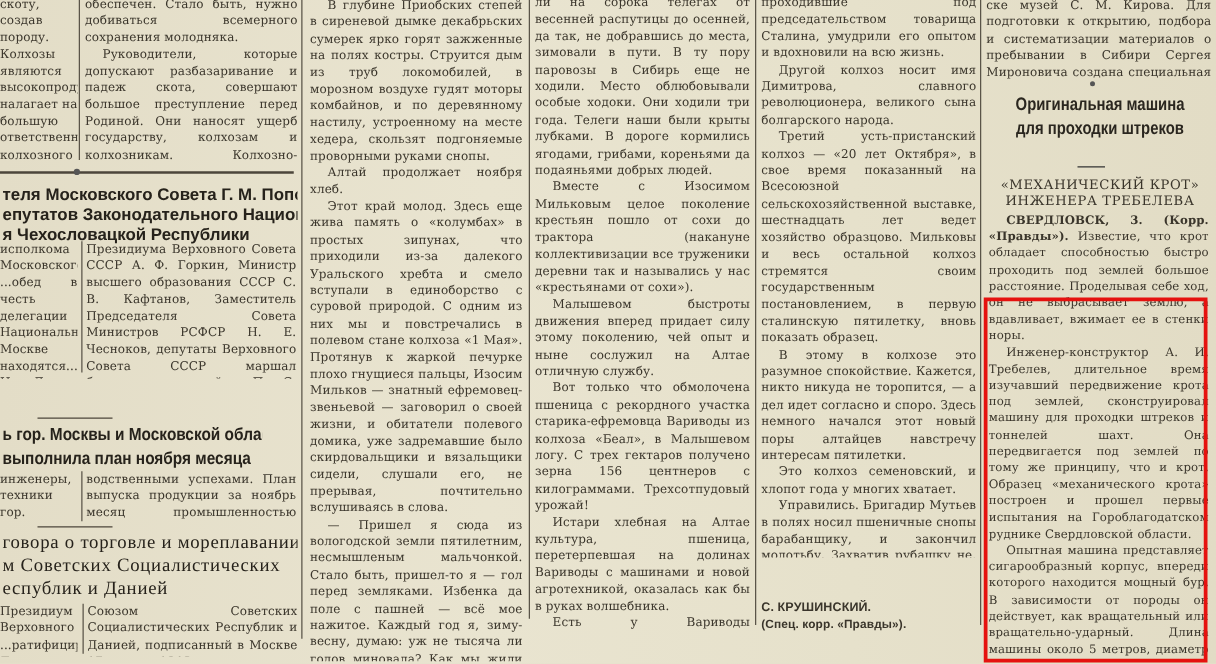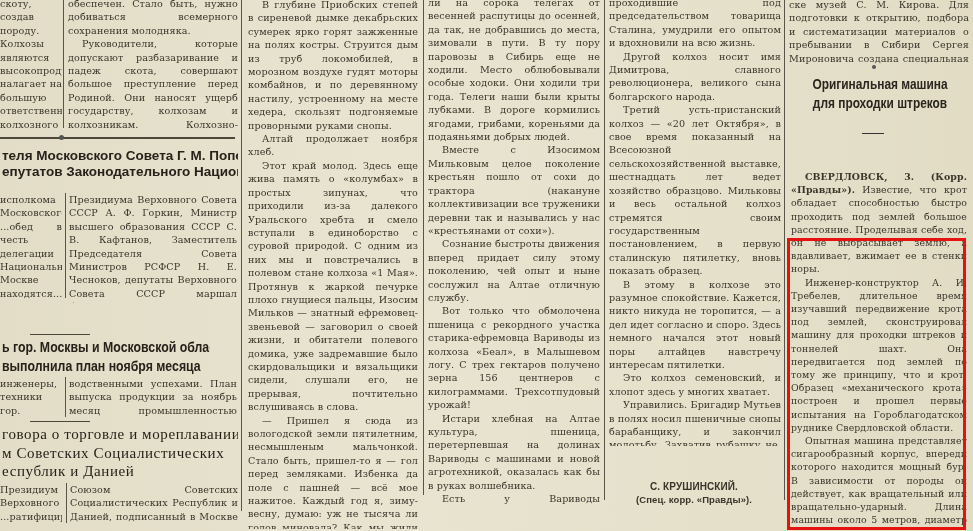--- a/index.html
+++ b/index.html
@@ -12,21 +12,21 @@
   .rule-v{position:absolute;width:1px;background:#5a5448;}
   .rule-h{position:absolute;height:1px;background:#4c463b;}
   .heading{position:absolute;font-family:"Liberation Sans","DejaVu Sans",sans-serif;font-weight:bold;color:#26221b;white-space:nowrap;overflow:hidden;}
   .heading.serifbig{font-family:"Liberation Serif","DejaVu Serif",serif;font-weight:normal;}
   .box{position:absolute;left:787px;top:238px;width:179px;height:292px;border:3px solid #e5120f;box-sizing:border-box;}
   .art-title{position:absolute;left:795px;top:75px;width:170px;text-align:center;font-family:"Liberation Sans","DejaVu Sans",sans-serif;
      font-weight:bold;font-size:14.5px;line-height:19px;color:#2a261f;transform:scaleX(0.82);transform-origin:center;}
   .art-sub{position:absolute;left:795px;top:142px;width:170px;text-align:center;font-size:10.5px;line-height:13px;color:#3a352b;letter-spacing:0.5px;}
   .small-rule{position:absolute;left:862px;top:133px;width:22px;height:1px;background:#333;}
   .dot{position:absolute;width:5px;height:5px;border-radius:50%;background:#555;}
-  .sig{font-family:"Liberation Sans","DejaVu Sans",sans-serif;font-weight:bold;text-align:center;}
+  .sig{font-family:"Liberation Sans","DejaVu Sans",sans-serif;font-weight:bold;text-align:left;}
 </style>
 </head>
 <body>
 
 <div class="page">
 
   <div class="col" style="left:0;top:-3px;width:62px;height:133px;">
     <p class="noind">скоту, создав породу. Колхозы являются высокопродуктивными... налагает на большую ответственность колхозного животноводства, которые руководители всё сделали, к этому делу, ...о том, что в ряды серьезные животноводством, два девять месяцев... ство крупного</p>
   </div>
   <div class="rule-v" style="left:63px;top:0;height:128px;"></div>
@@ -36,20 +36,21 @@
     <p>Руководители, которые допускают разбазаривание и падеж скота, совершают большое преступление перед Родиной. Они наносят ущерб государству, колхозам и колхозникам. Колхозно-товарные фермы и совхозы являются основным источником дальнейшего улучшения снабжения страны продуктами животноводства.</p>
 
   </div>
 
   <div class="rule-h" style="left:0;top:137px;width:235px;height:2px;"></div>
   <div class="dot" style="left:59px;top:135px;"></div>
 
   <div class="heading" style="left:2px;top:148px;width:236px;font-size:13.5px;line-height:16px;">
     <div>теля Московского Совета Г. М. Попова</div>
     <div>епутатов Законодательного Национального</div>
+    <div>я Чехословацкой Республики</div>
   </div>
 
   <div class="col" style="left:0;top:193px;width:62px;height:110px;">
     <p class="noind">исполкома Московского ...обед в честь делегации Национального... Москве находятся... И. Давид, В. Шкрлан, Чехословацкий... с супругой дипломатического в Москве посол...  председатель ...Президиума Верховного Совета. Секретарь</p>
   </div>
   <div class="rule-v" style="left:65px;top:193px;height:105px;"></div>
   <div class="col" style="left:69px;top:193px;width:168px;height:110px;">
     <p class="noind">Президиума Верховного Совета СССР А. Ф. Горкин, Министр высшего образования СССР С. В. Кафтанов, Заместитель Председателя Совета Министров РСФСР Н. Е. Чесноков, депутаты Верховного Совета СССР маршал бронетанковых войск П. С. Рыбалко, М. К. Симонженкова, Л. М. Леонов, А. Г. Серегина, И. А. Лихачев, Т. В. Федорова и др., заместители председателя исполкома Моссовета И. А. Парфенов и Т. А. Селиванов, депутаты Московского совета, ответственные сотрудники МИД СССР и представители советской общественности.</p>
 
   </div>
@@ -93,55 +94,59 @@
     <p>Этот край молод. Здесь еще жива память о «колумбах» в простых зипунах, что приходили из-за далекого Уральского хребта и смело вступали в единоборство с суровой природой. С одним из них мы и повстречались в полевом стане колхоза «1 Мая». Протянув к жаркой печурке плохо гнущиеся пальцы, Изосим Мильков — знатный ефремовец-звеньевой — заговорил о своей жизни, и обитатели полевого домика, уже задремавшие было скирдовальщики и вязальщики сидели, слушали его, не прерывая, почтительно вслушиваясь в слова.</p>
     <p>— Пришел я сюда из вологодской земли пятилетним, несмышленым мальчонкой. Стало быть, пришел-то я — гол перед земляками. Избенка да поле с пашней — всё мое нажитое. Каждый год я, зиму-весну, думаю: уж не тысяча ли годов миновала? Как мы жили за старое место — это я помню. Хлебопашество, пусть было, а лес — бери, сколько хочешь!.. Нечем было пахать, не было чем лошадь в упряжь взять... Зимы были великие, земля — не знала что, и леса вокруг стояли, ветер, на высоких снегу, и Сенно, Кнейка...</p>
 
   </div>
 
   <div class="rule-v" style="left:423px;top:0;height:495px;"></div>
 
   <div class="col" style="left:428px;top:-4px;width:172px;height:510px;">
     <p class="noind">ли на сорока телегах от весенней распутицы до осенней, да так, не добравшись до места, зимовали в пути. В ту пору паровозы в Сибирь еще не ходили. Место облюбовывали особые ходоки. Они ходили три года. Телеги наши были крыты лубками. В дороге кормились ягодами, грибами, кореньями да подаяньями добрых людей.</p>
     <p>Вместе с Изосимом Мильковым целое поколение крестьян пошло от сохи до трактора (накануне коллективизации все труженики деревни так и назывались у нас «крестьянами от сохи»).</p>
-    <p>Сознание быстроты движения вперед придает силу этому поколению, чей опыт и ныне сослужил на Алтае отличную службу.</p>
+    <p>Малышевом быстроты движения вперед придает силу этому поколению, чей опыт и ныне сослужил на Алтае отличную службу.</p>
     <p>Вот только что обмолочена пшеница с рекордного участка старика-ефремовца Вариводы из колхоза «Беал», в Малышевом логу. С трех гектаров получено зерна 156 центнеров с килограммами. Трехсотпудовый урожай!</p>
     <p>Истари хлебная на Алтае культура, пшеница, перетерпевшая на долинах Вариводы с машинами и новой агротехникой, оказалась как бы в руках волшебника.</p>
     <p>Есть у Вариводы изобретенные мысли. Хлеб надо растить круглый год, — говорит он.</p>
 
   </div>
 
   <div class="rule-v" style="left:604px;top:0;height:500px;"></div>
 
   <div class="col" style="left:609px;top:-4px;width:172px;height:450px;">
     <p class="noind">проходившие под председательством товарища Сталина, умудрили его опытом и вдохновили на всю жизнь.</p>
     <p>Другой колхоз носит имя Димитрова, славного революционера, великого сына болгарского народа.</p>
     <p>Третий усть-пристанский колхоз — «20 лет Октября», в свое время показанный на Всесоюзной сельскохозяйственной выставке, шестнадцать лет ведет хозяйство образцово. Мильковы и весь остальной колхоз стремятся своим государственным постановлением, в первую сталинскую пятилетку, вновь показать образец.</p>
     <p>В этому в колхозе это разумное спокойствие. Кажется, никто никуда не торопится, — а дел идет согласно и споро. Здесь немного начался этот новый поры алтайцев навстречу интересам пятилетки.</p>
-    <p>Это колхоз семеновский, и хлопот здесь у многих хватает.</p>
+    <p>Это колхоз семеновский, и хлопот года у многих хватает.</p>
     <p>Управились. Бригадир Мутьев в полях носил пшеничные снопы барабанщику, и закончил молотьбу. Захватив рубашку не, на рассвете вымылись в бане, — на последней стане этой бригады есть своя баня. Уже на рассвете показал первый обоз фронтовиков по затее секретаря партийной организации Дмитрия Антонова, который и сам недавно вернулся из армии.</p>
 
   </div>
   <div class="col sig" style="left:609px;top:480px;width:170px;height:30px;font-size:10px;">
     <div>С. КРУШИНСКИЙ.</div>
     <div style="font-weight:bold;font-size:9.5px;">(Спец. корр. «Правды»).</div>
   </div>
 
   <div class="rule-v" style="left:784px;top:0;height:500px;"></div>
 
   <div class="col" style="left:789px;top:-2px;width:180px;height:66px;">
     <p class="noind">ске музей С. М. Кирова. Для подготовки к открытию, подбора и систематизации материалов о пребывании в Сибири Сергея Мироновича создана специальная комиссия. Музей будет размещен в доме по улице Ленина, где некоторое время жил С. М. Киров.</p>
   </div>
   <div class="dot" style="left:872px;top:65px;width:4px;height:4px;"></div>
 
   <div class="art-title">
     <div>Оригинальная машина</div>
     <div>для проходки штреков</div>
   </div>
   <div class="small-rule"></div>
+  <div class="art-sub">
+    <div>«МЕХАНИЧЕСКИЙ КРОТ»</div>
+    <div>ИНЖЕНЕРА ТРЕБЕЛЕВА</div>
+  </div>
 
   <div class="col" style="left:791px;top:170px;width:176px;height:355px;font-size:9.4px;line-height:13.2px;">
     <p><span style="font-weight:bold;">СВЕРДЛОВСК, 3. (Корр. «Правды»).</span> <span>Известие, что крот обладает способностью быстро проходить под землей большое расстояние. Проделывая себе ход, он не выбрасывает землю, а вдавливает, вжимает ее в стенки норы.</span></p>
     <p>Инженер-конструктор А. И. Требелев, длительное время изучавший передвижение крота под землей, сконструировал машину для проходки штреков и тоннелей шахт. Она передвигается под землей по тому же принципу, что и крот. Образец «механического крота» построен и прошел первые испытания на Гороблагодатском руднике Свердловской области.</p>
     <p>Опытная машина представляет сигарообразный корпус, впереди которого находится мощный бур. В зависимости от породы он действует, как вращательный или вращательно-ударный. Длина машины около 5 метров, диаметр — 1.200 миллиметров. Сзади находятся 4 «плавника»-домкрата. Они попеременно, парами, врезаются в стенки тоннеля и двигают машину вперед. В грунте средней крепости машина проходит 10 метров в час.</p>
 
   </div>
 
   <div class="box"></div>
 </div>

